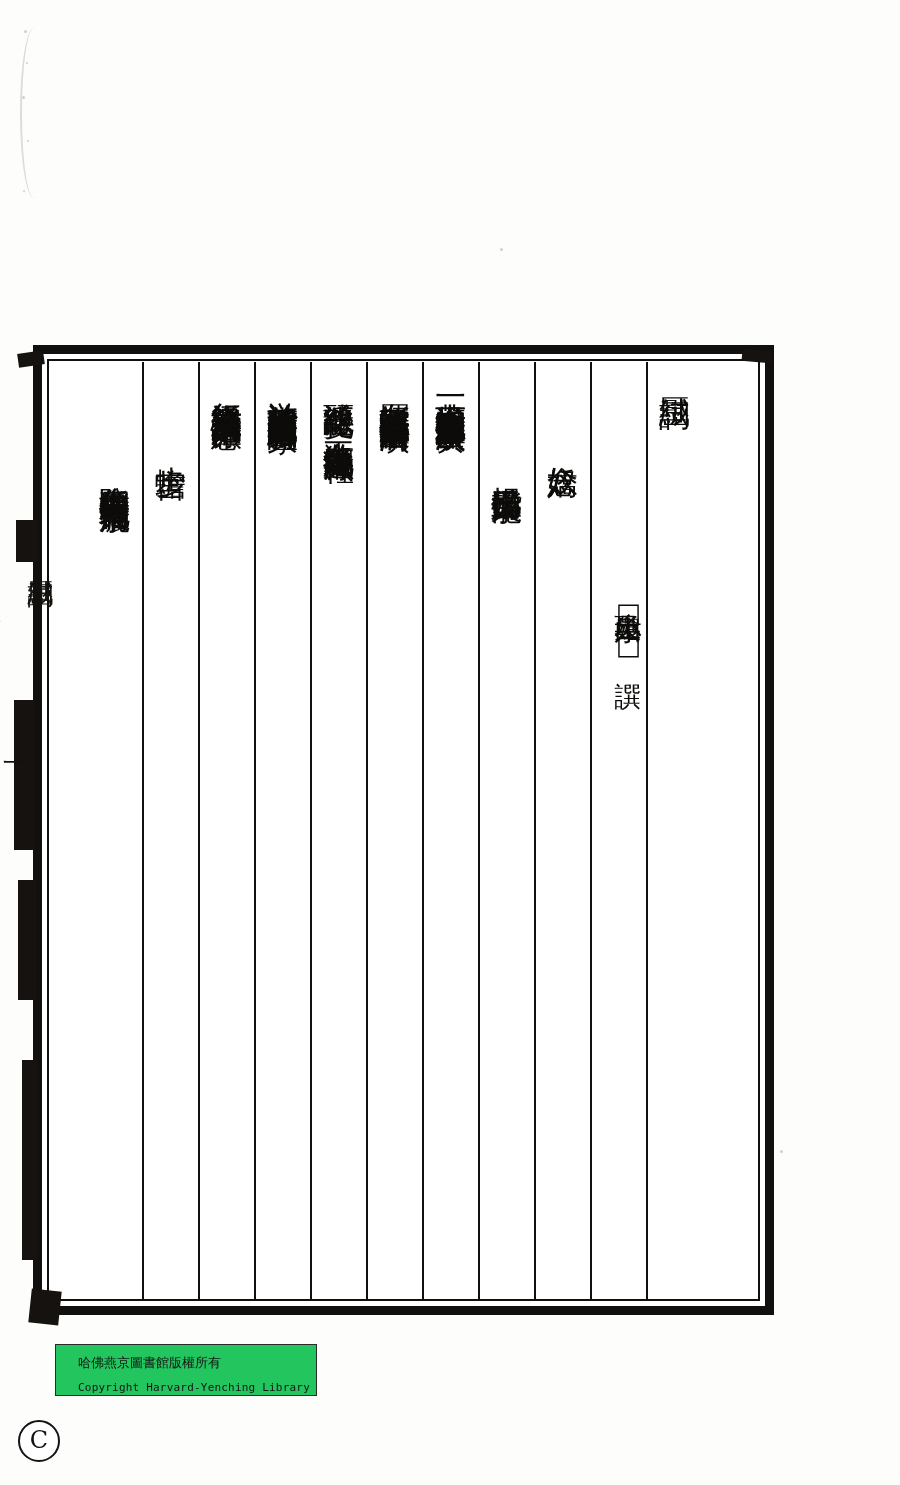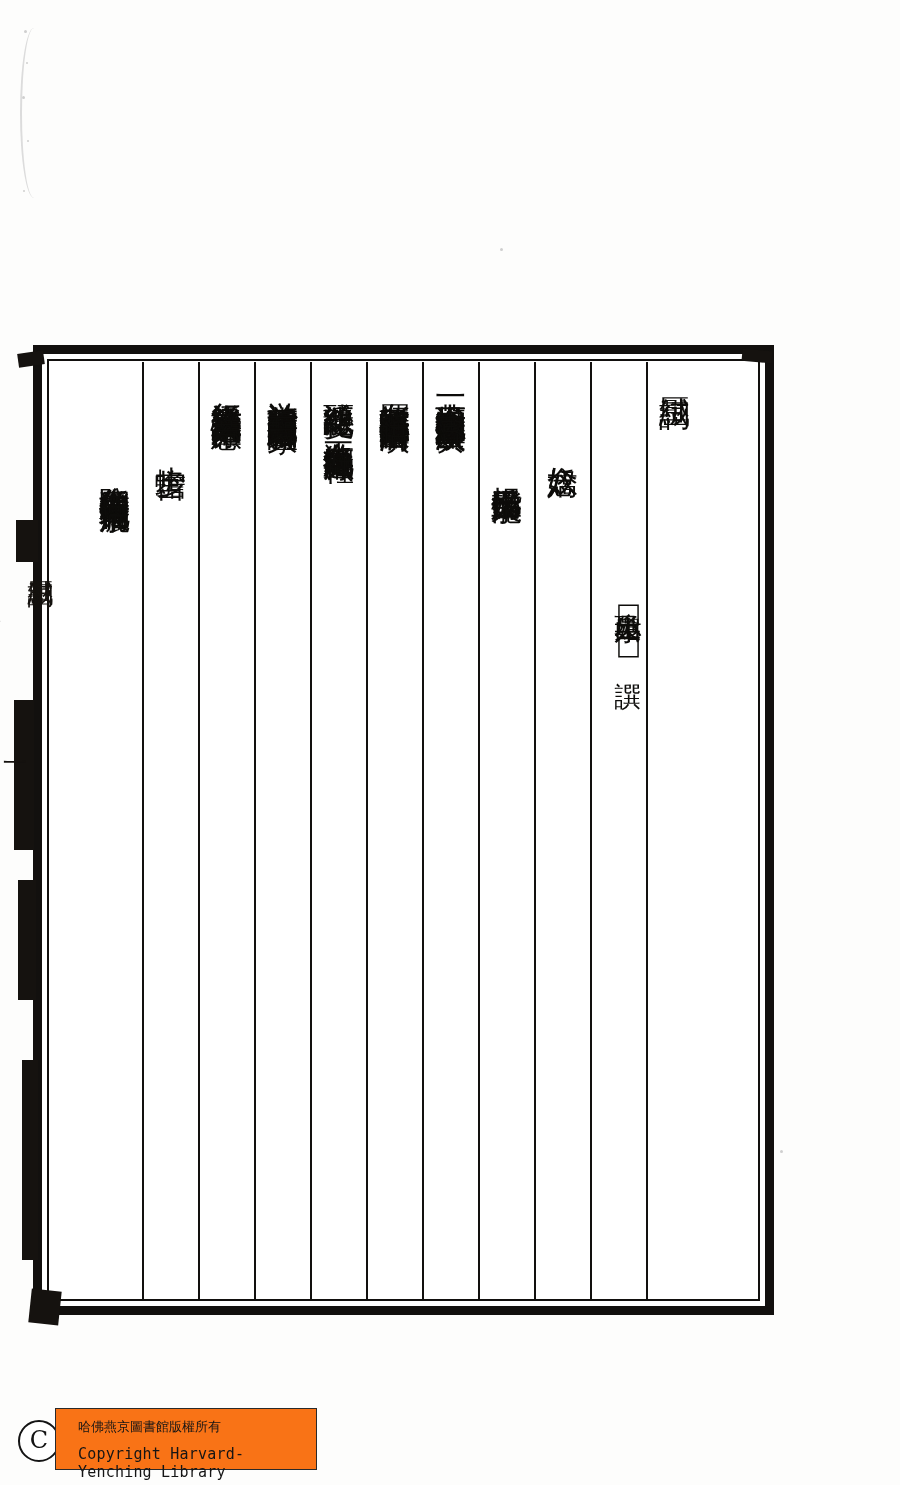--- a/index.html
+++ b/index.html
@@ -114,42 +114,42 @@
     line-height: 1.05;
   }
   #spine .sp-title { display: block; }
   #spine .sp-page  { display: block; margin-top: 190px; font-size: 24px; }
   #spine .sp-foot  { display: block; margin-top: 28px; font-size: 22px; }
 
   
   #stamp {
     position: absolute;
     left: 55px;
-    top: 1408px;
+    top: 1344px;
     width: 262px;
-    height: 62px;
+    height: 52px;
     border: 1px solid #2a2a2a;
-    background: #f97316;
+    background: #22c55e;
     box-sizing: border-box;
   }
   #stamp .line1 {
     position: absolute;
     left: 22px;
     top: 9px;
     font-family: "DejaVu Sans", sans-serif;
     font-size: 13px;
     color: #151515;
     letter-spacing: 0px;
   }
   #stamp .line2 {
     position: absolute;
     left: 22px;
     top: 36px;
     font-family: "DejaVu Sans Mono", monospace;
-    font-size: 15px;
+    font-size: 11px;
     color: #151515;
     letter-spacing: 0.2px;
   }
   #cmark {
     position: absolute;
     left: 18px;
     top: 1420px;
     width: 38px;
     height: 38px;
     border: 2px solid #141414;

